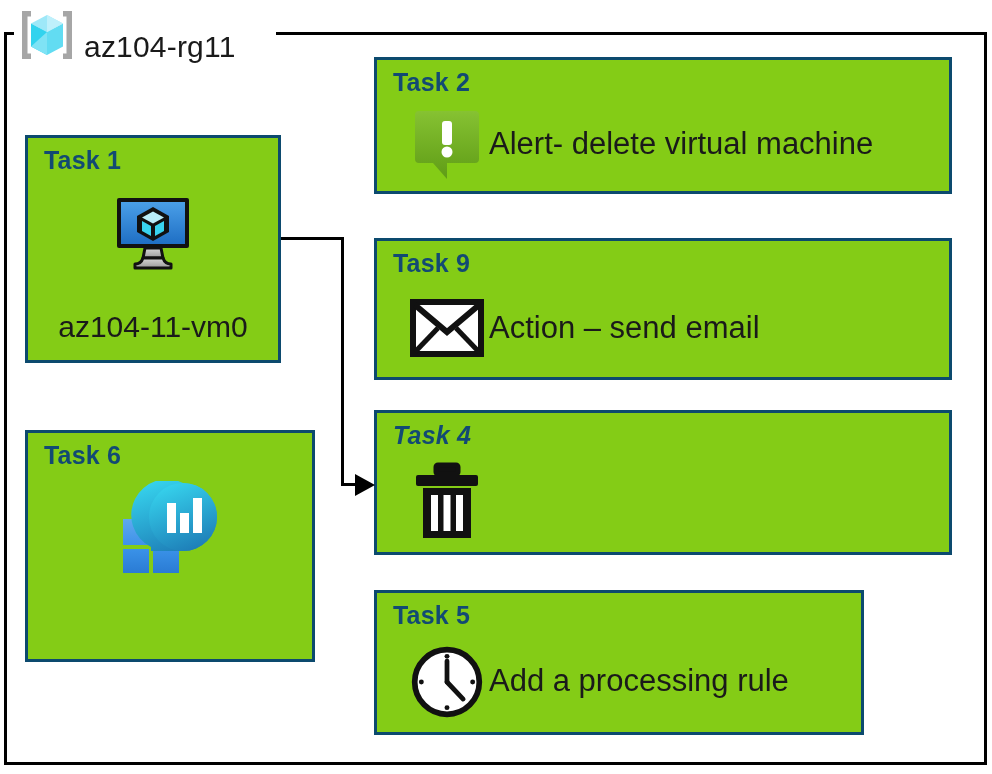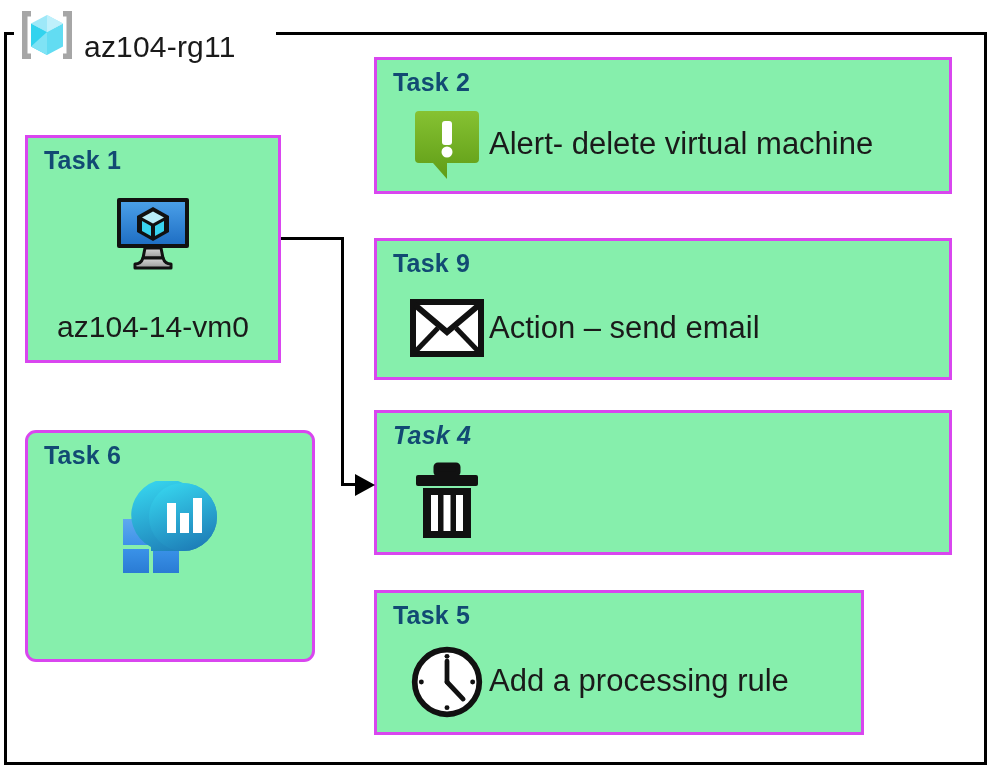--- a/index.html
+++ b/index.html
@@ -37,22 +37,22 @@
   }
   .rg-icon { width: 58px; height: 54px; display: block; }
   .rg-title {
     font-size: 30px; color: #1a1a1a; letter-spacing: 0.2px;
     white-space: nowrap; line-height: 1;
   }
 
   
   .card {
     position: absolute;
-    background: #86efac;
-    border: 3px solid #d946ef;
+    background: #84cc16;
+    border: 3px solid #0c4a6e;
     z-index: 3;
   }
   .card-label {
     position: absolute;
     left: 16px; top: 8px;
     font-size: 25px; font-weight: bold;
     color: #124a73;
     letter-spacing: 0.2px;
     white-space: nowrap;
   }
@@ -152,24 +152,24 @@
         <path d="M28 72 Q34 72 36 66 L56 66 Q58 72 64 72 L64 76 L28 76 Z" fill="url(#vmStand)" stroke="#111" stroke-width="3" stroke-linejoin="round"></path>
 
         <g>
           <path d="M46 15 L62 24 L62 40 L46 49 L30 40 L30 24 Z" fill="#111"></path>
           <path d="M46 19.5 L57 25.5 L46 31.5 L35 25.5 Z" fill="#b9edf9"></path>
           <path d="M35 29 L44 34 L44 44 L35 39 Z" fill="#39d3ee"></path>
           <path d="M57 29 L57 39 L48 44 L48 34 Z" fill="#39d3ee"></path>
         </g>
       </svg>
     </div>
-    <div class="caption">az104-14-vm0</div>
-  </div>
-
-  <div class="card card-v" style="left:25px; top:430px; width:290px; height:232px;border-radius:11px;">
+    <div class="caption">az104-11-vm0</div>
+  </div>
+
+  <div class="card card-v" style="left:25px; top:430px; width:290px; height:232px;">
     <div class="card-label">Task 6</div>
     <div class="icon-wrap">
       <svg width="106" height="92" viewBox="0 0 106 92" xmlns="http://www.w3.org/2000/svg">
         <defs>
           <linearGradient id="laCircle" x1="0.2" y1="0" x2="0.6" y2="1">
             <stop offset="0%" stop-color="#37d6ef"></stop>
             <stop offset="100%" stop-color="#1e7fb8"></stop>
           </linearGradient>
           <linearGradient id="laSqA" x1="0" y1="0" x2="0" y2="1">
             <stop offset="0%" stop-color="#5fa9ef"></stop>

